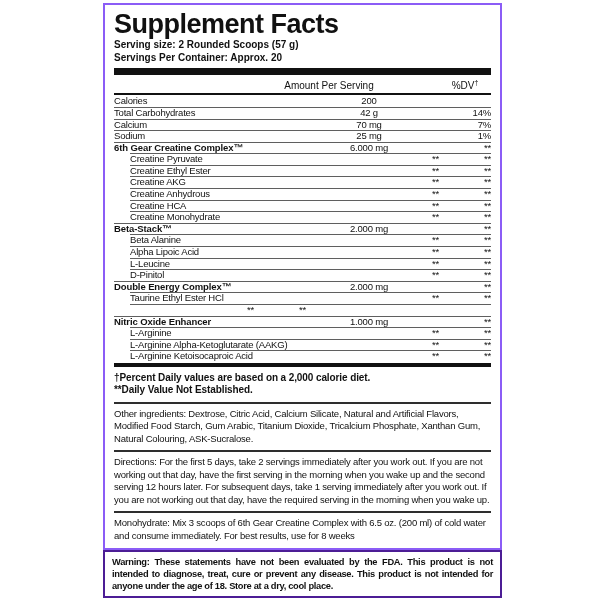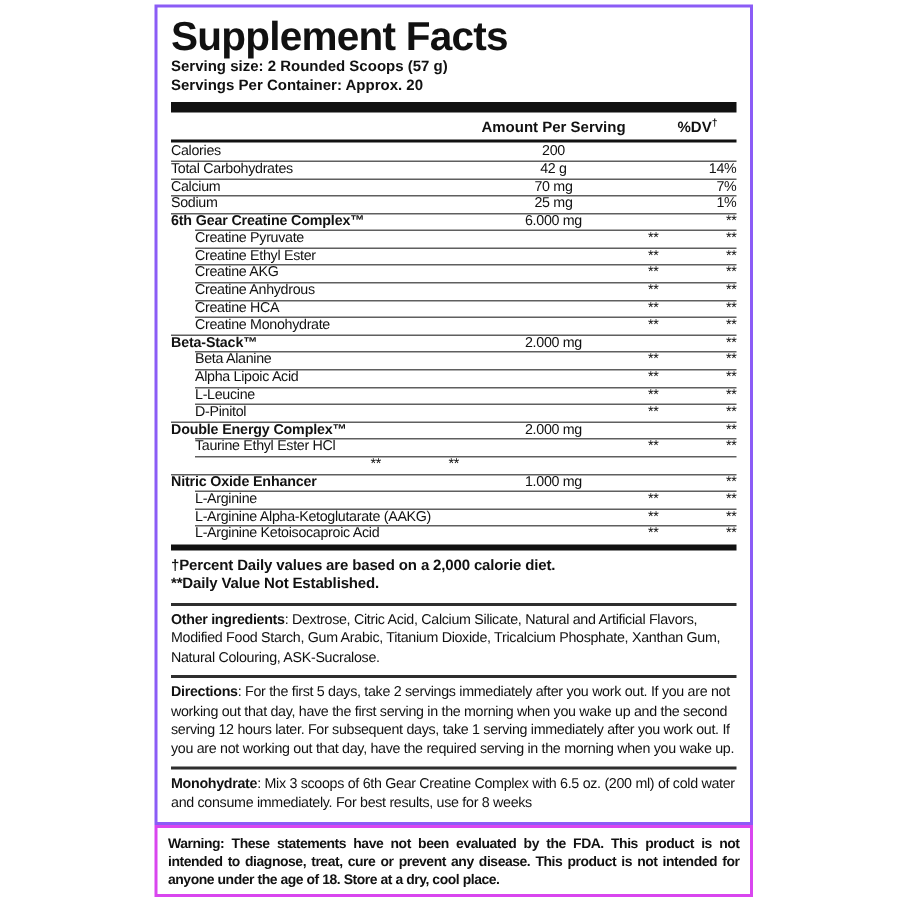--- a/index.html
+++ b/index.html
@@ -12,45 +12,45 @@
     position:absolute;left:103px;top:3px;width:399px;min-height:538px;
     box-sizing:border-box;border:2px solid #8b5cf6;background:#fff;
     padding:5px 9px 4px 9px;
   }
   .title{
     font-size:27px;font-weight:bold;letter-spacing:-0.5px;
     line-height:27px;margin:1px 0 1px 0;white-space:nowrap;
   }
   .serving-line{font-size:10px;font-weight:bold;line-height:12.5px;}
   .bar-thick{height:7px;background:#111;margin:4px 0 0 0;}
-  .col-head-row{display:flex;align-items:center;font-size:10px;font-weight:bold;padding:4px 0 2px 0;}
+  .col-head-row{display:flex;align-items:center;font-size:10px;font-weight:normal;padding:4px 0 2px 0;gap:40px;}
   .col-name{flex:1;min-width:0;}
   .col-amt{width:140px;text-align:center;}
   .col-dv{width:52px;text-align:right;}
   .col-head-row .col-dv{text-align:center;}
   .sup{font-size:7px;vertical-align:super;}
   .head-rule{height:2px;background:#111;}
   .rows{}
   .row{display:flex;position:relative;font-size:9.5px;letter-spacing:-0.2px;line-height:11.6px;}
   .row:not(:first-child)::before{
     content:"";position:absolute;left:0;right:0;top:0;border-top:1px solid #5f5f5f;
   }
   .row.sub::before{left:16px;}
   .row .col-name{white-space:nowrap;}
   .row.hdr .col-name{font-weight:bold;letter-spacing:-0.1px;}
   .row.sub .col-name{padding-left:16px;}
   .row.sub .col-amt{text-align:right;}
   .bar-end{height:4px;background:#111;margin:1px 0 5px 0;}
   .footnote{font-size:10px;font-weight:bold;line-height:12.5px;letter-spacing:-0.1px;}
   .sep{height:2px;background:#2e2e2e;margin:5px 0 4px 0;}
   .para{font-size:9.5px;line-height:12.5px;letter-spacing:-0.2px;margin:1px 0 2px 0;}
-  .para .lead{font-weight:bold;}
+  .para .lead{font-weight:normal;}
   .warning-box{
     position:absolute;left:103px;top:550px;width:399px;box-sizing:border-box;
-    border:2px solid #d946ef;background:#fff;padding:4px 7px;
+    border:2px solid #4c1d95;background:#fff;padding:4px 7px;
   }
   .warning-text{
     font-size:9.3px;font-weight:bold;line-height:12px;letter-spacing:-0.3px;
     text-align:justify;
   }
 </style>
 </head>
 <body>
 
 <div class="panel">

